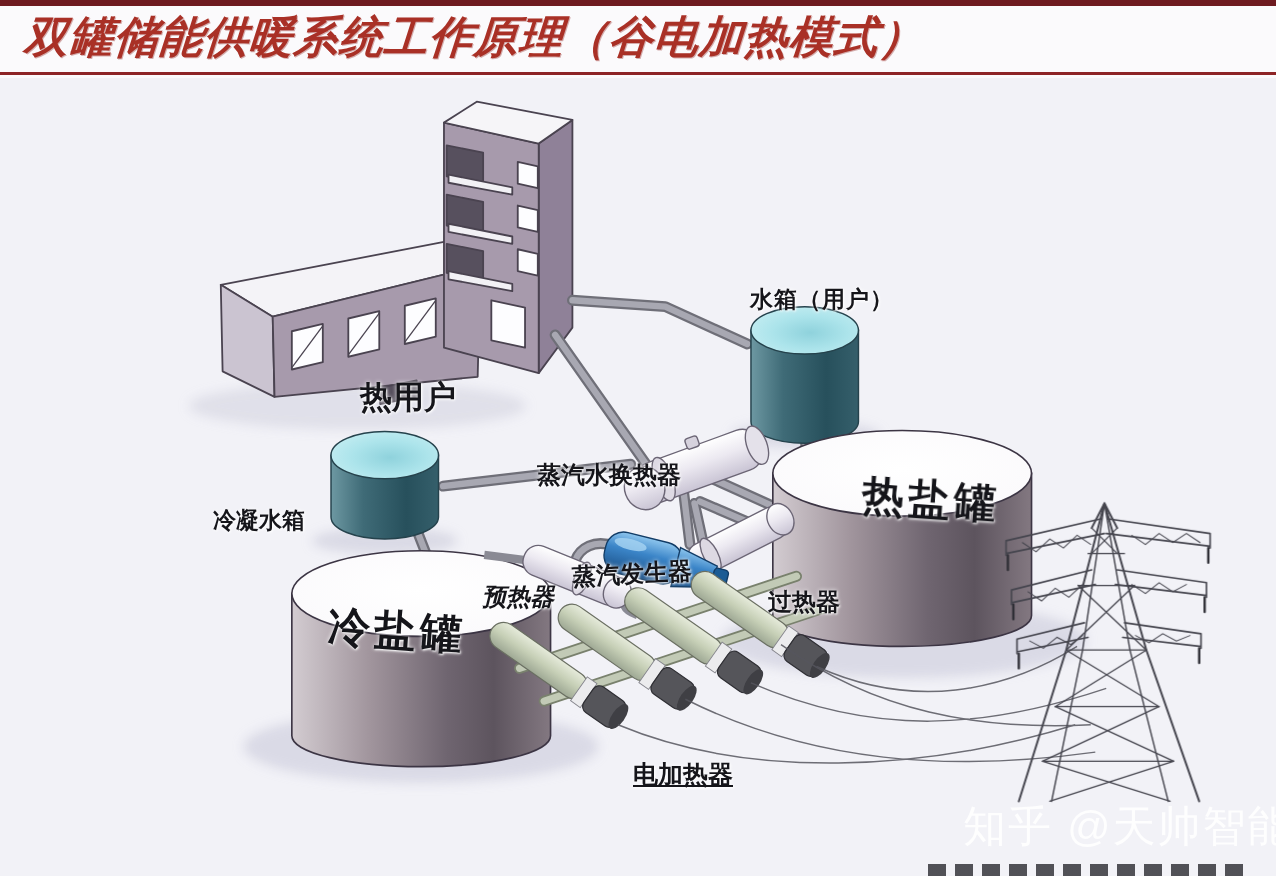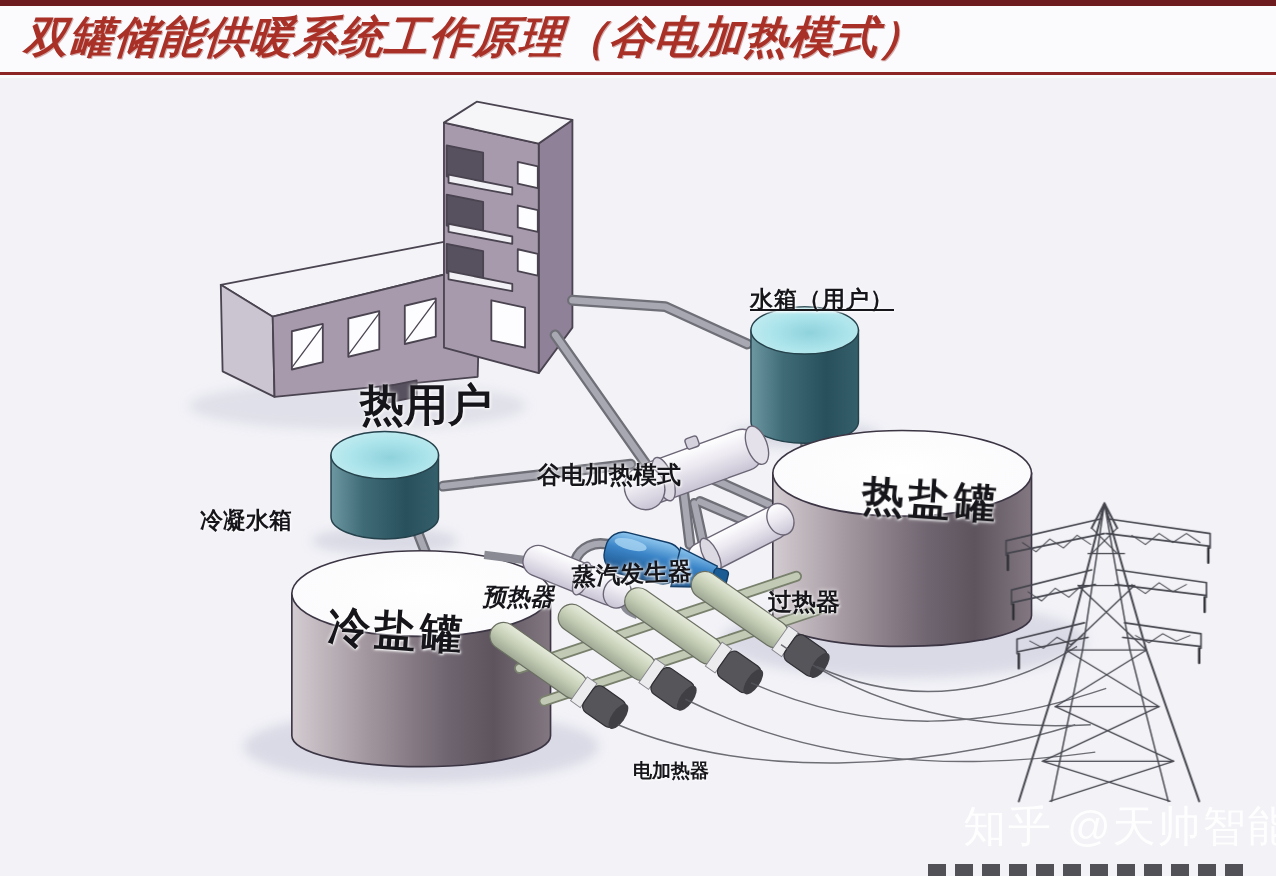--- a/index.html
+++ b/index.html
@@ -12,28 +12,28 @@
   .divider{position:absolute;left:0;top:72px;width:100%;height:3px;background:#8d2426;}
   .title{position:absolute;left:24px;top:8px;width:1240px;
          font-size:44px;font-weight:800;font-style:italic;color:#a93026;
          letter-spacing:1px;white-space:nowrap;transform:skewX(-4deg);
          text-shadow:1px 1px 0 rgba(140,30,25,.35);}
   
   svg.scene{position:absolute;left:0;top:78px;z-index:1;}
   
   .lbl{position:absolute;z-index:3;color:#15151a;font-weight:700;white-space:nowrap;
        text-shadow:0 0 4px rgba(255,255,255,.95),1px 1px 2px rgba(255,255,255,.85);}
-  .lbl-building{left:360px;top:376px;font-size:44px;}
-  .lbl-user-tank{left:750px;top:284px;font-size:23px;letter-spacing:1px;text-decoration:underline;}
-  .lbl-condensate{left:200px;top:505px;font-size:23px;text-align:right;}
+  .lbl-building{left:360px;top:376px;font-size:32px;}
+  .lbl-user-tank{left:750px;top:284px;font-size:23px;letter-spacing:1px;}
+  .lbl-condensate{left:213px;top:505px;font-size:23px;text-align:right;}
   .lbl-exchanger{left:537px;top:459px;font-size:24px;}
   .lbl-generator{left:572px;top:558px;font-size:24px;transform:rotate(-3deg);}
   .lbl-preheater{left:482px;top:581px;font-size:24px;font-style:italic;}
   .lbl-superheater{left:768px;top:586px;font-size:24px;font-family:Liberation Mono, monospace;}
-  .lbl-eheater{left:633px;top:758px;font-size:19px;}
+  .lbl-eheater{left:633px;top:758px;font-size:25px;text-decoration:underline;}
   .lbl-cold-tank{left:328px;top:603px;font-size:42px;letter-spacing:4px;transform:rotate(4deg);}
   .lbl-hot-tank{left:862px;top:472px;font-size:42px;letter-spacing:4px;transform:rotate(4deg);}
   .watermark{position:absolute;left:963px;top:798px;z-index:4;font-size:43px;font-weight:400;
              color:rgba(255,255,255,.88);letter-spacing:2px;text-shadow:none;white-space:nowrap;}
   .crop-fragments{position:absolute;left:928px;top:864px;width:318px;height:12px;z-index:4;opacity:.82;
       background:repeating-linear-gradient(90deg,#2d2d33 0 18px,transparent 18px 27px);}
 </style>
 </head>
 <body>
 
@@ -286,21 +286,21 @@
 
       <g stroke-width="2.6" stroke="#2e2e35">
         <path d="M1044,602 V618 M1264,594 V610 M1050,656 V672 M1260,648 V664 M1056,710 V726 M1254,704 V720"></path>
       </g>
     </g>
   </svg>
 
   <div class="lbl lbl-building">热用户</div>
   <div class="lbl lbl-user-tank">水箱（用户）</div>
   <div class="lbl lbl-condensate">冷凝水箱</div>
-  <div class="lbl lbl-exchanger">谷电加热模式</div>
+  <div class="lbl lbl-exchanger">蒸汽水换热器</div>
   <div class="lbl lbl-generator">蒸汽发生器</div>
   <div class="lbl lbl-preheater">预热器</div>
   <div class="lbl lbl-superheater">过热器</div>
   <div class="lbl lbl-eheater">电加热器</div>
   <div class="lbl lbl-cold-tank">冷盐罐</div>
   <div class="lbl lbl-hot-tank">热盐罐</div>
 
   <div class="watermark">知乎 @天帅智能</div>
   <div class="crop-fragments"></div>
 </div>

